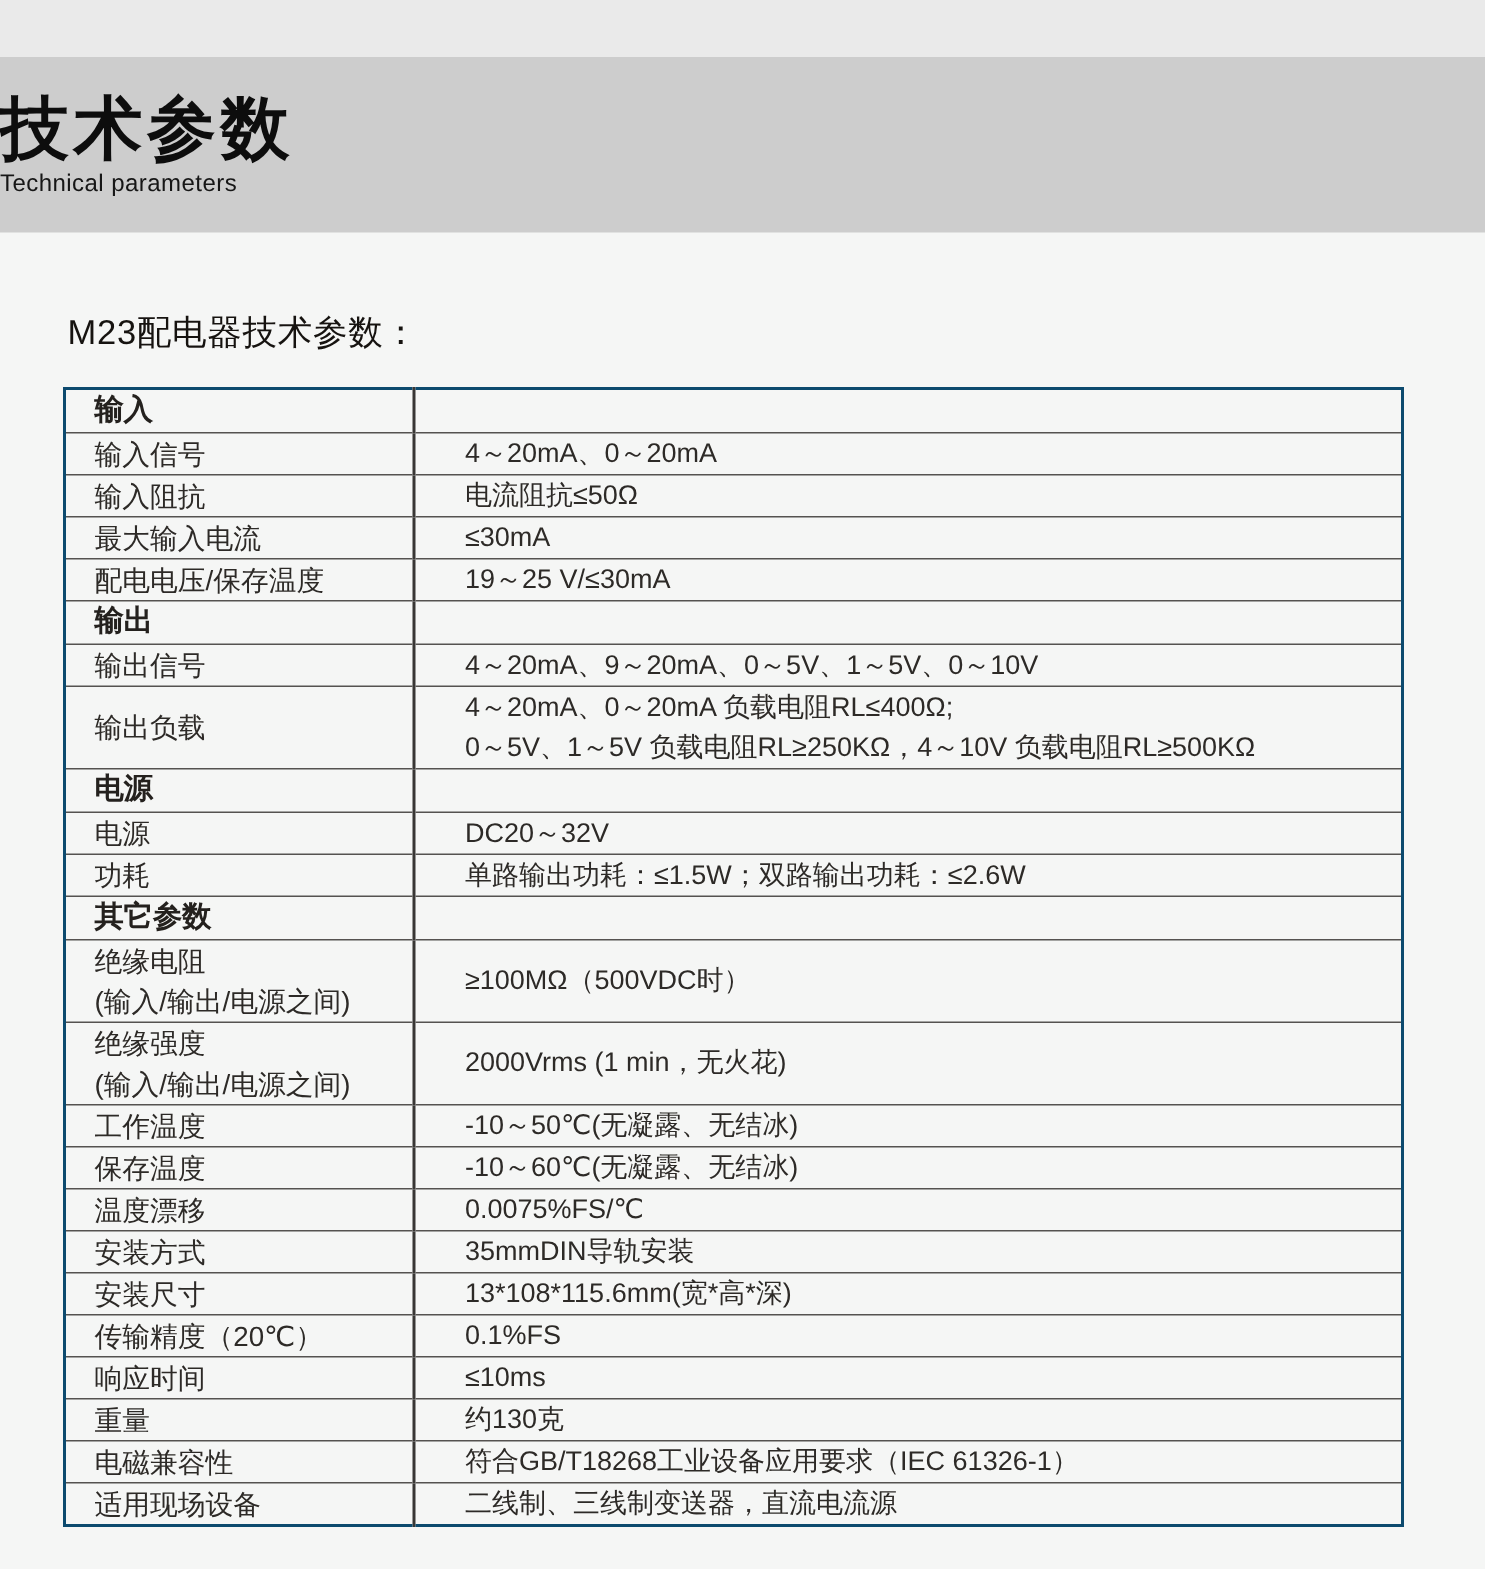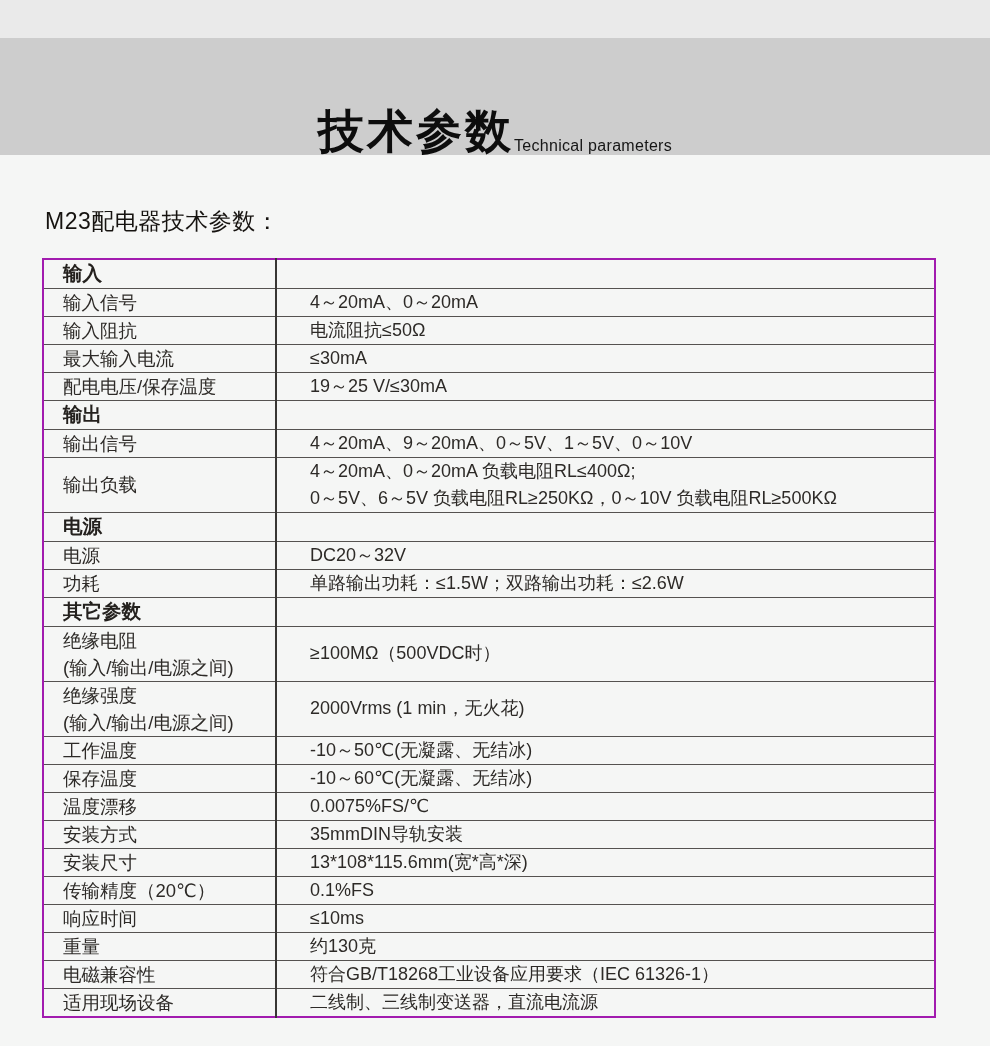--- a/index.html
+++ b/index.html
@@ -5,39 +5,39 @@
   html,body{margin:0;padding:0;}
   body{
     width:990px;height:1046px;overflow:hidden;
     background:#f5f6f5;
     font-family:"Liberation Sans","DejaVu Sans",sans-serif;
     color:#2d2a27;
   }
   .top-strip{height:38px;background:#eaeaea;}
   .title-band{
     height:117px;background:#cdcdcd;
-    display:flex;flex-direction:row;align-items:flex-end;justify-content:center;
+    display:flex;flex-direction:column;align-items:flex-start;justify-content:center;
   }
   .title-cn{
     font-size:46px;font-weight:700;color:#0d0d0d;
     letter-spacing:3px;line-height:1.05;
   }
   .title-en{
     font-size:16px;font-weight:400;color:#161616;
     margin-top:5px;letter-spacing:.3px;
   }
   .section-heading{
     margin:51px 0 21px 45px;
     font-size:23px;font-weight:500;color:#161310;
     letter-spacing:.5px;
   }
   table.spec{
     border-collapse:collapse;table-layout:fixed;
     margin-left:42px;width:894px;
-    border:2px solid #a21caf;
+    border:2px solid #0c4a6e;
     background:transparent;
   }
   col.c1{width:233px;}
   td{
     vertical-align:middle;
     border-top:1px solid #555250;
     font-size:18px;line-height:27px;
     padding:0;
     white-space:nowrap;
     overflow:hidden;
@@ -142,21 +142,21 @@
 
     </td>
   </tr>
       <tr>
     <td class="c1">
       <div class="l1">输出负载</div>
 
     </td>
     <td class="c2">
       <div class="l1">4～20mA、0～20mA 负载电阻RL≤400Ω;</div>
-      <div class="l2">0～5V、6～5V 负载电阻RL≥250KΩ，0～10V 负载电阻RL≥500KΩ</div>
+      <div class="l2">0～5V、1～5V 负载电阻RL≥250KΩ，4～10V 负载电阻RL≥500KΩ</div>
     </td>
   </tr>
       <tr class="section">
     <td class="c1">
       <div class="l1">电源</div>
 
     </td>
     <td class="c2">
       
       

